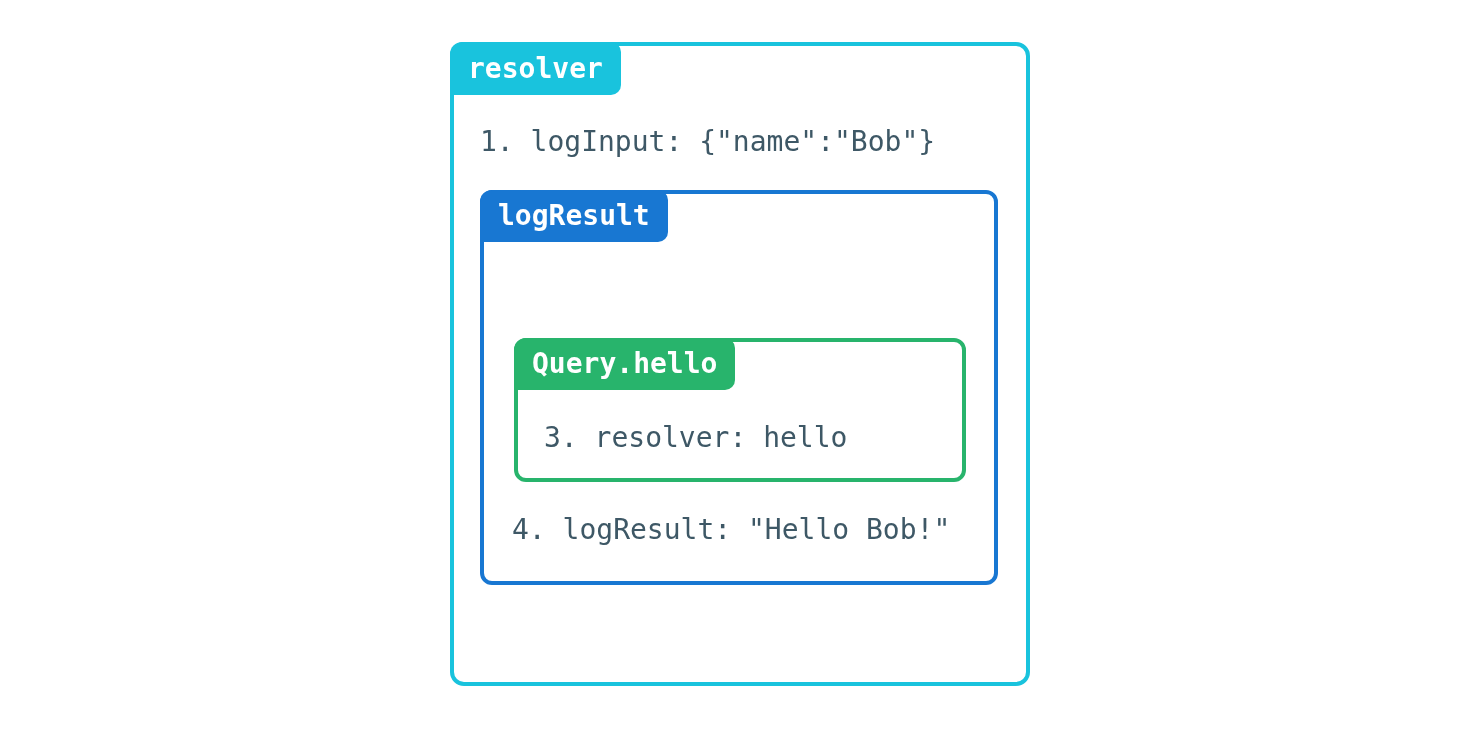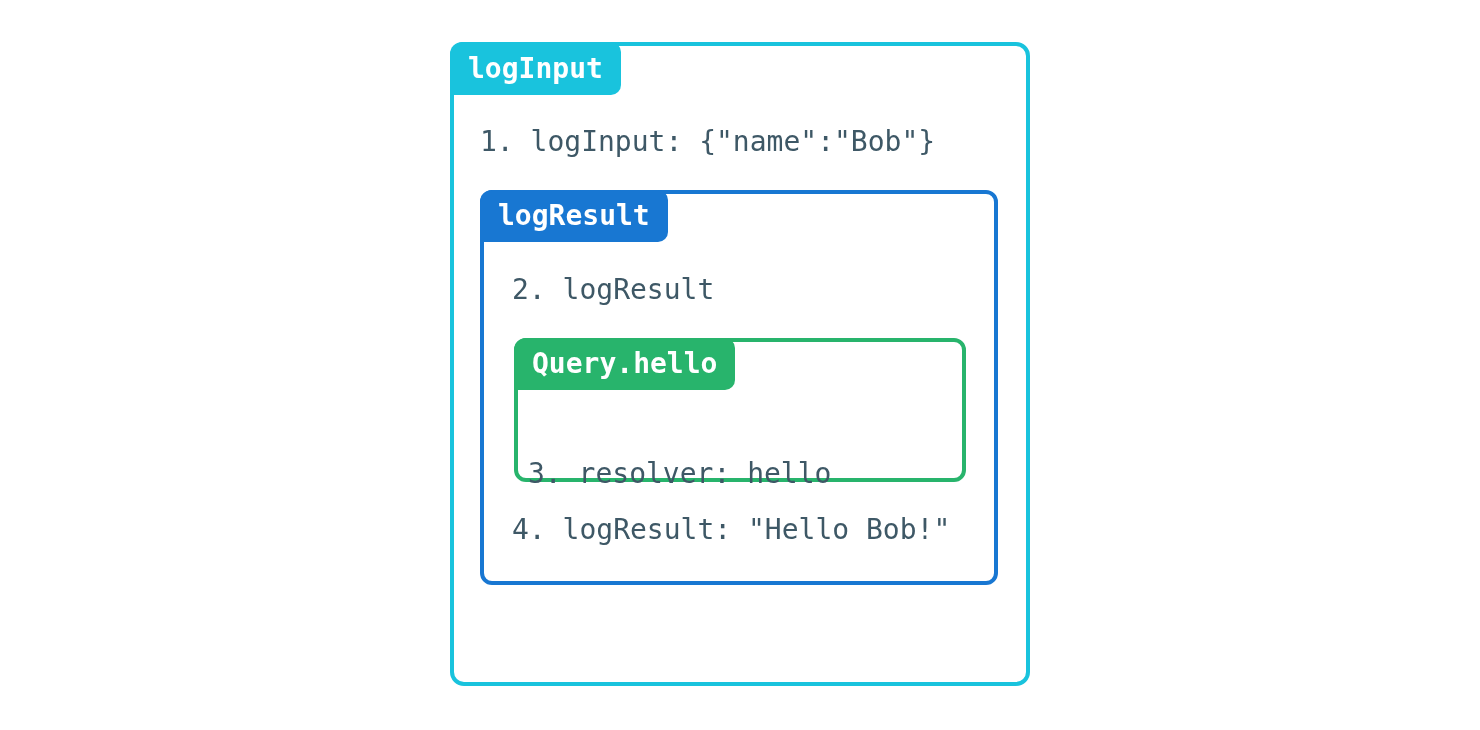--- a/index.html
+++ b/index.html
@@ -53,43 +53,42 @@
   .tab-inner  { background: #28b46c; height: 52px; line-height: 52px; }
   .step {
     position: absolute;
     font-size: 28px;
     line-height: 28px;
     color: #3e5866;
     white-space: pre;
   }
   .step-1 { left: 480px; top: 128px; }
   .step-2 { left: 512px; top: 276px; }
-  .step-3 { left: 528px; top: 424px; margin-top: 36px; }
+  .step-3 { left: 544px; top: 424px; }
   .step-4 { left: 512px; top: 516px; }
   .step-5 { left: 480px; top: 620px; }
 </style>
 </head>
 <body>
 
 <div class="canvas">
 
   <div class="box box-outer">
-    <div class="tab tab-outer">logInput</div>
+    <div class="tab tab-outer">resolver</div>
   </div>
 
   <div class="box box-inner">
     <div class="tab tab-inner">Query.hello</div>
   </div>
 
   <div class="box box-middle">
     <div class="tab tab-middle">logResult</div>
   </div>
 
   <div class="step step-1">1. logInput: {"name":"Bob"}</div>
 
-  <div class="step step-2">2. logResult</div>
 
   <div class="step step-3">3. resolver: hello</div>
 
   <div class="step step-4">4. logResult: "Hello Bob!"</div>
 
 
 </div>
 
 </body></html>

